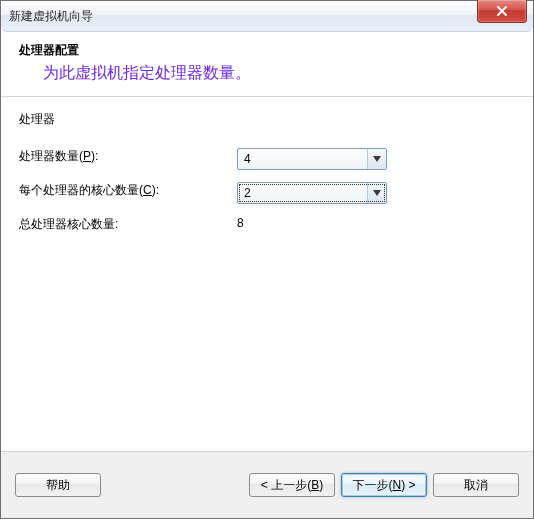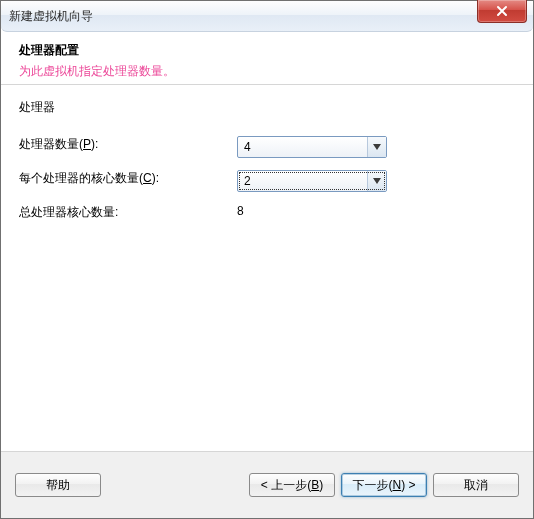--- a/index.html
+++ b/index.html
@@ -49,33 +49,34 @@
     align-items: center;
     justify-content: center;
     box-shadow: inset 0 0 0 1px rgba(255,255,255,0.25);
   }
   .close-btn svg {
     width: 12px;
     height: 12px;
   }
   .header-panel {
     background: #fff;
-    padding: 10px 16px 4px 18px;
+    padding: 10px 16px 12px 18px;
     border-bottom: 1px solid #d6d6d6;
     font-family: Liberation Mono, monospace;
   }
   .header-title {
     font-weight: bold;
     font-size: 12px;
     color: #000;
   }
   .header-desc {
     margin-top: 4px;
-    color: #ec4899;
-    font-size: 12px;
+    margin-left: 24px;
+    color: #6d28d9;
+    font-size: 16px;
   }
   .content {
     flex: 1 1 auto;
     background: #fff;
     padding: 14px 18px 0 18px;
   }
   .group-label {
     font-size: 12px;
     color: #000000;
     margin-bottom: 20px;

